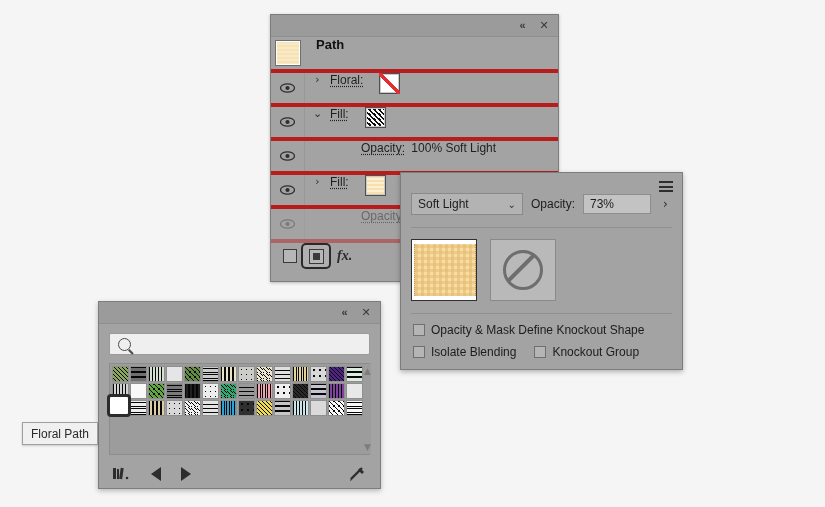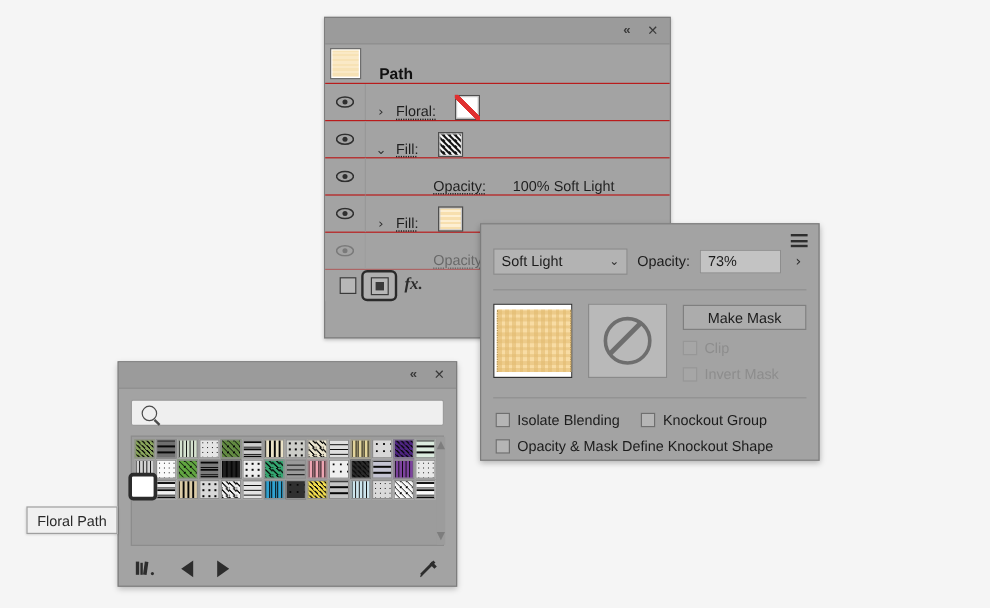--- a/index.html
+++ b/index.html
@@ -44,22 +44,22 @@
   }
   .panel-menu i{display:block;height:1.6px;background:#333;width:100%;}
 
   
   #appearance{left:270px;top:14px;width:289px;height:268px;
     background:#a3a3a3;border:1px solid #7d7d7d;
     box-shadow:0 1px 3px rgba(0,0,0,.25);
   }
   #appearance .body{background:#a3a3a3;}
   .ap-row{
-    height:30px;display:flex;align-items:flex-end;
-    border-bottom:1px solid #b91c1c;position:relative;
+    height:30px;display:flex;align-items:flex-start;
+    border-bottom:4px solid #b91c1c;position:relative;
   }
   .ap-row.head{height:32px;}
   .eye-cell{width:33px;display:flex;align-items:center;justify-content:center;
     border-right:1px solid #989898;height:100%;}
   .eye{
     width:15px;height:10px;position:relative;
   }
   .eye svg{display:block}
   .thumb-sq{
     width:24px;height:24px;background:
@@ -103,21 +103,21 @@
   .ft-sq{width:12px;height:12px;border:1.5px solid #3a3a3a;background:#b7b7b7;}
   .ft-sq-dot{width:13px;height:13px;border:1.5px solid #3a3a3a;background:#b7b7b7;
     display:flex;align-items:center;justify-content:center;}
   .ft-sq-dot i{width:7px;height:7px;background:#3a3a3a;display:block;}
   .hl-ring{box-shadow:0 0 0 2px #2a2a2a;border-radius:3px;background:#b0b0b0;}
   .fx-label{font-style:italic;font-weight:bold;font-size:14px;margin-left:8px;
     font-family:"Liberation Serif",serif;color:#2b2b2b;}
 
   
   #transparency{
-    left:400px;top:186px;width:283px;height:198px;
+    left:400px;top:172px;width:283px;height:198px;
     background:#a3a3a3;border:1px solid #7d7d7d;
     box-shadow:0 2px 5px rgba(0,0,0,.28);
   }
   .tp-menu{position:absolute;right:9px;top:8px;width:14px;height:11px;}
   .tp-menu i{display:block;height:2px;background:#2e2e2e;margin-bottom:2.5px;
     width:100%;}
   .tp-menu i:nth-child(1){width:100%}
   .tp-top{display:flex;align-items:center;padding:20px 10px 0 10px;gap:8px;}
   .select{
     width:112px;height:22px;background:#b3b3b3;border:1px solid #8a8a8a;
@@ -283,21 +283,21 @@
       <div class="eye-cell">
         <span class="eye">
           <svg width="15" height="10" viewBox="0 0 15 10">
               <ellipse cx="7.5" cy="5" rx="7" ry="4.2" fill="none" stroke="#2f2f2f" stroke-width="1.3"></ellipse>
               <circle cx="7.5" cy="5" r="2.1" fill="#2f2f2f"></circle>
             </svg>
         </span>
       </div>
       <div class="opacity-line">
         <u>Opacity:</u>
-        <span style="margin-left:19px">100% Soft Light</span>
+        <span style="margin-left:3px">100% Soft Light</span>
       </div>
     </div>
 
     <div class="ap-row">
       <div class="eye-cell">
         <span class="eye">
           <svg width="15" height="10" viewBox="0 0 15 10">
               <ellipse cx="7.5" cy="5" rx="7" ry="4.2" fill="none" stroke="#2f2f2f" stroke-width="1.3"></ellipse>
               <circle cx="7.5" cy="5" r="2.1" fill="#2f2f2f"></circle>
             </svg>
@@ -359,45 +359,34 @@
 
   <div class="tp-divider"></div>
 
   <div class="tp-mid">
     <div class="art-thumb">
       <div class="art-inner"></div>
     </div>
     <div class="mask-thumb">
       <span class="no-sym"></span>
     </div>
-    <div class="tp-right">
-      <div class="mkmask">Make Mask</div>
-      <div class="ck-row">
-        <span class="ckbox off"></span>
-        <span class="ck-lbl dimmed">Clip</span>
-      </div>
-      <div class="ck-row">
-        <span class="ckbox off"></span>
-        <span class="ck-lbl dimmed">Invert Mask</span>
-      </div>
-    </div>
   </div>
 
   <div class="tp-divider2"></div>
 
   <div class="tp-bottom">
+    <div class="ck-row">
+      <span class="ckbox"></span>
+      <span class="ck-lbl">Opacity &amp; Mask Define Knockout Shape</span>
+    </div>
     <div class="ck-row" style="margin-top:2px">
       <span class="ckbox"></span>
       <span class="ck-lbl">Isolate Blending</span>
       <span class="ckbox" style="margin-left:12px"></span>
       <span class="ck-lbl">Knockout Group</span>
-    </div>
-    <div class="ck-row">
-      <span class="ckbox"></span>
-      <span class="ck-lbl">Opacity &amp; Mask Define Knockout Shape</span>
     </div>
   </div>
 </div>
 
 <div class="panel" id="library">
   <div class="titlebar">
     <div class="tb-btn collapse-gl" style="right:26px;">«</div>
     <div class="tb-btn close-x" style="right:4px;">✕</div>
   </div>
 

